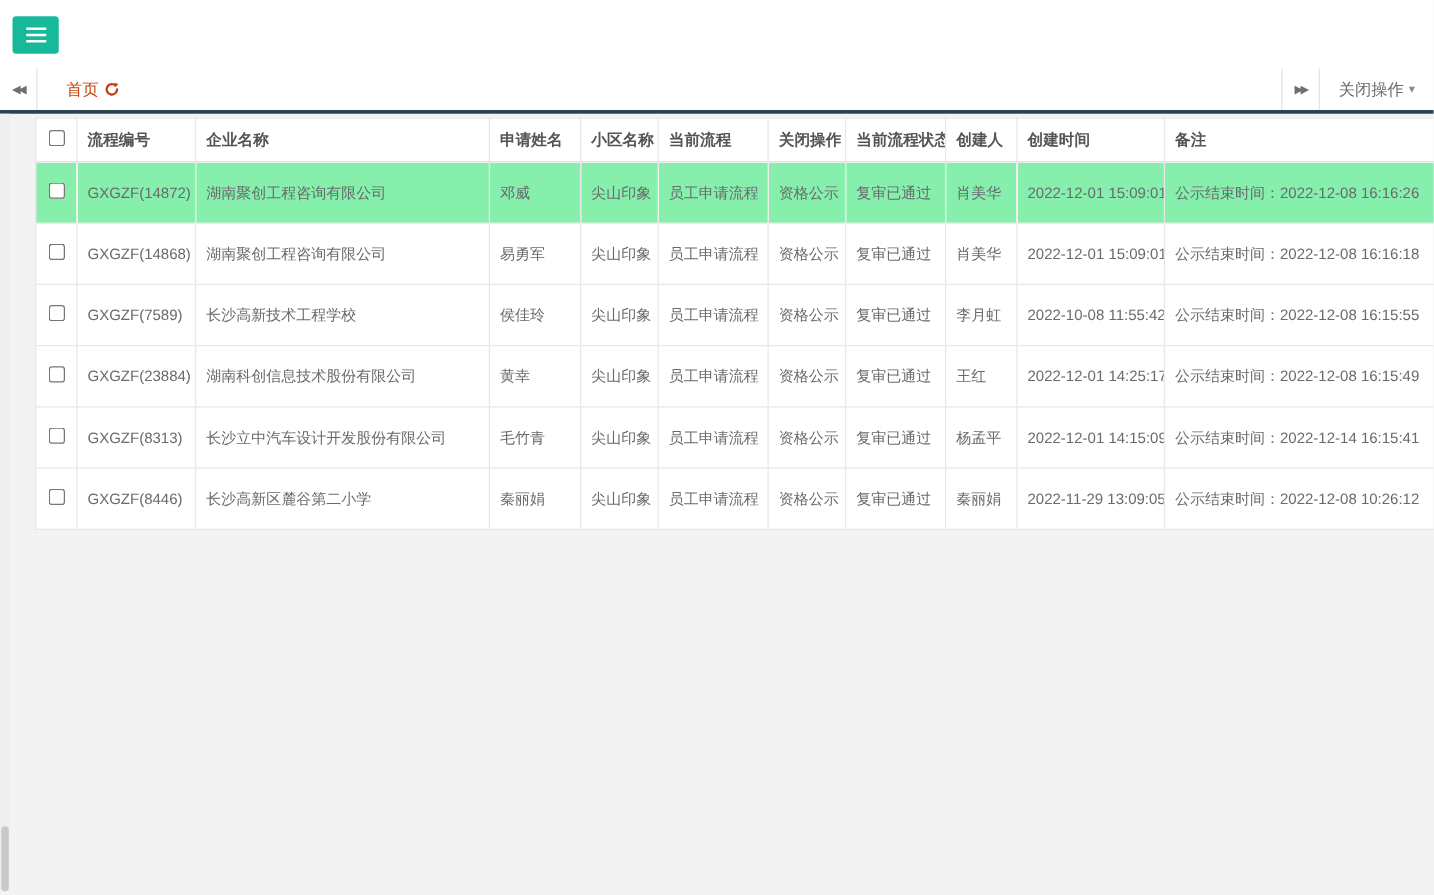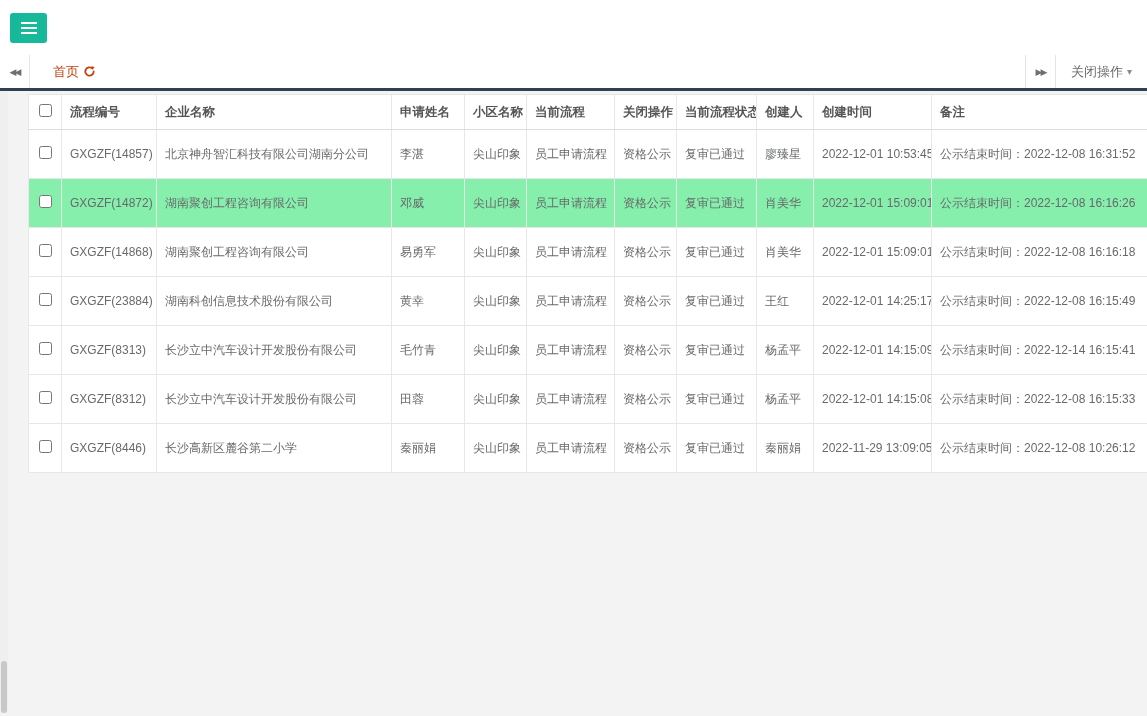--- a/index.html
+++ b/index.html
@@ -111,33 +111,20 @@
           <th>小区名称</th>
           <th>当前流程</th>
           <th>关闭操作</th>
           <th>当前流程状态</th>
           <th>创建人</th>
           <th>创建时间</th>
           <th>备注</th>
         </tr>
     </thead>
     <tbody>
-        <tr>
-          <td class="chk"><input type="checkbox" style=""></td>
-          <td>GXGZF(14857)</td>
-          <td>北京神舟智汇科技有限公司湖南分公司</td>
-          <td>李湛</td>
-          <td>尖山印象</td>
-          <td>员工申请流程</td>
-          <td>资格公示</td>
-          <td>复审已通过</td>
-          <td>廖臻星</td>
-          <td>2022-12-01 10:53:45</td>
-          <td>公示结束时间：2022-12-08 16:31:52</td>
-        </tr>
         <tr class="hover">
           <td class="chk"><input type="checkbox" style=""></td>
           <td>GXGZF(14872)</td>
           <td>湖南聚创工程咨询有限公司</td>
           <td>邓威</td>
           <td>尖山印象</td>
           <td>员工申请流程</td>
           <td>资格公示</td>
           <td>复审已通过</td>
           <td>肖美华</td>
@@ -152,20 +139,33 @@
           <td>尖山印象</td>
           <td>员工申请流程</td>
           <td>资格公示</td>
           <td>复审已通过</td>
           <td>肖美华</td>
           <td>2022-12-01 15:09:01</td>
           <td>公示结束时间：2022-12-08 16:16:18</td>
         </tr>
         <tr>
           <td class="chk"><input type="checkbox" style=""></td>
+          <td>GXGZF(7589)</td>
+          <td>长沙高新技术工程学校</td>
+          <td>侯佳玲</td>
+          <td>尖山印象</td>
+          <td>员工申请流程</td>
+          <td>资格公示</td>
+          <td>复审已通过</td>
+          <td>李月虹</td>
+          <td>2022-10-08 11:55:42</td>
+          <td>公示结束时间：2022-12-08 16:15:55</td>
+        </tr>
+        <tr>
+          <td class="chk"><input type="checkbox" style=""></td>
           <td>GXGZF(23884)</td>
           <td>湖南科创信息技术股份有限公司</td>
           <td>黄幸</td>
           <td>尖山印象</td>
           <td>员工申请流程</td>
           <td>资格公示</td>
           <td>复审已通过</td>
           <td>王红</td>
           <td>2022-12-01 14:25:17</td>
           <td>公示结束时间：2022-12-08 16:15:49</td>
@@ -178,33 +178,20 @@
           <td>尖山印象</td>
           <td>员工申请流程</td>
           <td>资格公示</td>
           <td>复审已通过</td>
           <td>杨孟平</td>
           <td>2022-12-01 14:15:09</td>
           <td>公示结束时间：2022-12-14 16:15:41</td>
         </tr>
         <tr>
           <td class="chk"><input type="checkbox" style=""></td>
-          <td>GXGZF(8312)</td>
-          <td>长沙立中汽车设计开发股份有限公司</td>
-          <td>田蓉</td>
-          <td>尖山印象</td>
-          <td>员工申请流程</td>
-          <td>资格公示</td>
-          <td>复审已通过</td>
-          <td>杨孟平</td>
-          <td>2022-12-01 14:15:08</td>
-          <td>公示结束时间：2022-12-08 16:15:33</td>
-        </tr>
-        <tr>
-          <td class="chk"><input type="checkbox" style=""></td>
           <td>GXGZF(8446)</td>
           <td>长沙高新区麓谷第二小学</td>
           <td>秦丽娟</td>
           <td>尖山印象</td>
           <td>员工申请流程</td>
           <td>资格公示</td>
           <td>复审已通过</td>
           <td>秦丽娟</td>
           <td>2022-11-29 13:09:05</td>
           <td>公示结束时间：2022-12-08 10:26:12</td>

